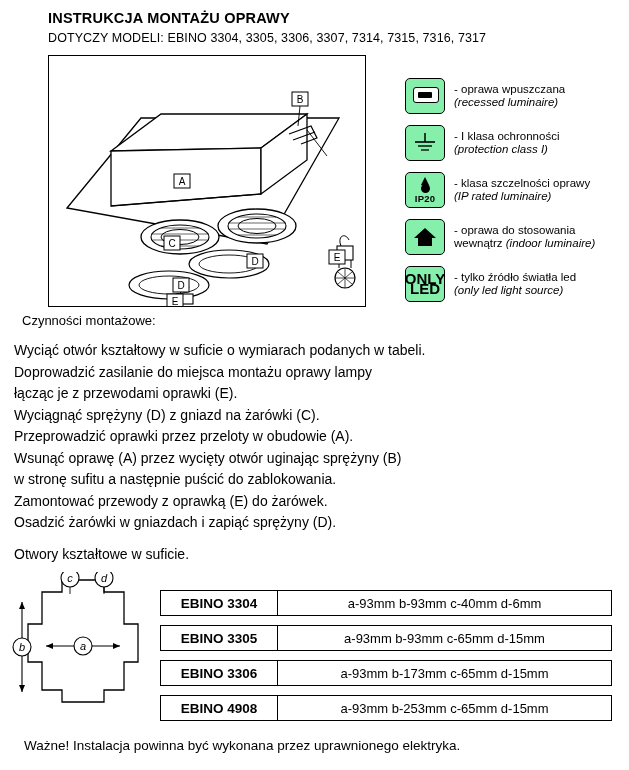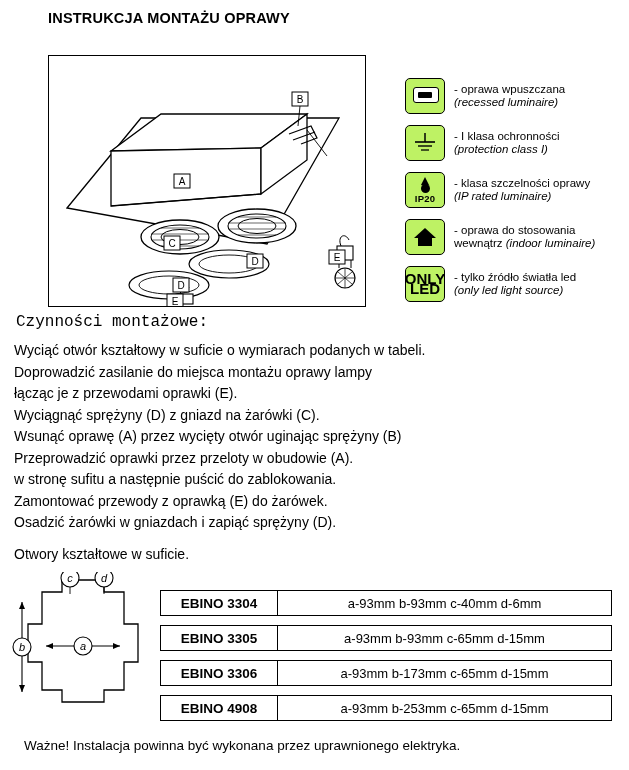--- a/index.html
+++ b/index.html
@@ -63,21 +63,21 @@
     margin-bottom: 11px;
   }
   .legend-sym {
     width: 38px;
     height: 34px;
     flex: 0 0 38px;
     border: 1.4px solid #000;
     border-radius: 5px;
     margin-right: 9px;
     position: relative;
-    background: #bef264;
+    background: #86efac;
   }
   .legend-txt {
     font-size: 11.5px;
     line-height: 13.5px;
   }
   .legend-txt .it { font-style: italic; }
 
   
   .sym-recessed-outer {
     position:absolute; left:7px; top:8px; width:24px; height:14px;
@@ -108,24 +108,23 @@
   .sym-home { position:absolute; left:0; top:0; right:0; bottom:0; }
   .sym-only {
     position:absolute; left:0; top:0; right:0; bottom:0;
     display:flex; flex-direction:column; align-items:center; justify-content:center;
     font-size:15px; font-weight:bold; line-height:10px;
   }
 
   
   .intro {
     position: absolute;
-    left: 16px;
+    left: 22px;
     top: 313px;
-    font-size: 16px;
-    font-family: Liberation Mono, monospace;
+    font-size: 13px;
   }
   .steps {
     position: absolute;
     left: 14px;
     top: 340px;
     width: 600px;
     font-size: 14px;
     line-height: 21.5px;
   }
   .steps div { white-space: nowrap; }
@@ -184,20 +183,21 @@
     top: 738px;
     font-size: 13.5px;
   }
 </style>
 </head>
 <body>
 
 <div class="page">
 
   <div class="title">INSTRUKCJA MONTAŻU OPRAWY</div>
+  <div class="subtitle">DOTYCZY MODELI: EBINO 3304, 3305, 3306, 3307, 7314, 7315, 7316, 7317</div>
 
   <div class="figure-box">
     <svg class="figure-svg" width="316" height="250" viewBox="0 0 316 250">
 
       <polygon points="18,152 92,62 290,62 218,188" fill="#ffffff" stroke="#000000" stroke-width="1.3"></polygon>
 
       <polygon points="62,95 112,58 258,58 212,92" fill="#ffffff" stroke="#000000" stroke-width="1.3"></polygon>
 
       <polygon points="62,95 212,92 212,138 62,150" fill="#ffffff" stroke="#000000" stroke-width="1.3"></polygon>
 
@@ -354,22 +354,22 @@
 
   </div>
 
   <div class="intro">Czynności montażowe:</div>
 
   <div class="steps">
     <div>Wyciąć otwór kształtowy w suficie o wymiarach podanych w tabeli.</div>
     <div>Doprowadzić zasilanie do miejsca montażu oprawy lampy</div>
     <div>łącząc je z przewodami oprawki (E).</div>
     <div>Wyciągnąć sprężyny (D) z gniazd na żarówki (C).</div>
+    <div>Przeprowadzić oprawki przez przeloty w obudowie (A).</div>
     <div>Wsunąć oprawę (A) przez wycięty otwór uginając sprężyny (B)</div>
-    <div>Przeprowadzić oprawki przez przeloty w obudowie (A).</div>
     <div>w stronę sufitu a następnie puścić do zablokowania.</div>
     <div>Zamontować przewody z oprawką (E) do żarówek.</div>
     <div>Osadzić żarówki w gniazdach i zapiąć sprężyny (D).</div>
   </div>
 
   <div class="openings-label">Otwory kształtowe w suficie.</div>
 
   <div class="shape-diagram">
     <svg width="140" height="140" viewBox="0 0 140 140">
 

